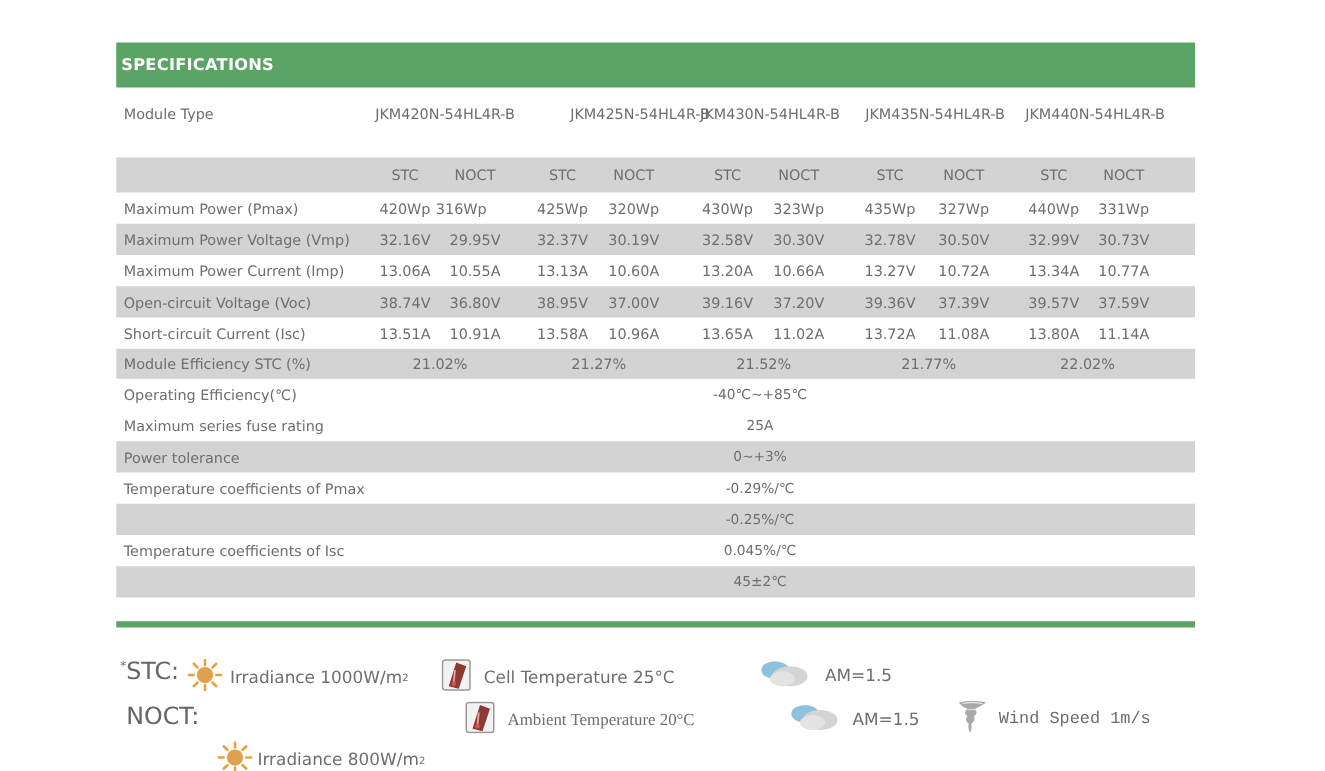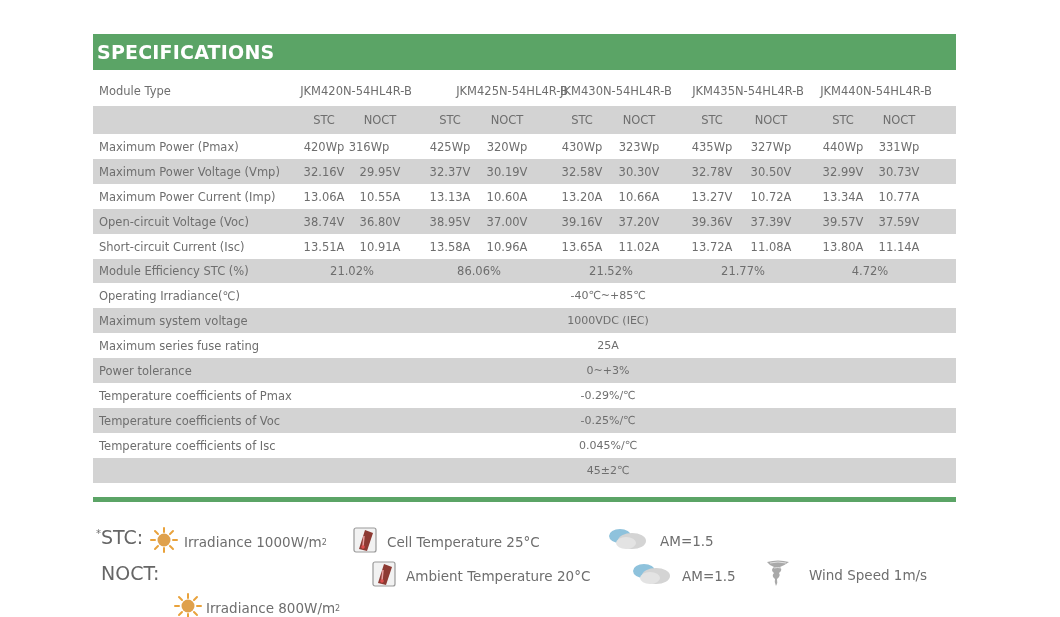--- a/index.html
+++ b/index.html
@@ -4,27 +4,27 @@
 <style>
   * { box-sizing: border-box; margin: 0; padding: 0; }
   html, body { width: 1060px; height: 617px; background: #ffffff; overflow: hidden; }
   body { font-family: "DejaVu Sans", sans-serif; color: #6e6e6e; position: relative; }
 
   .banner {
     position: absolute; left: 93px; top: 34px; width: 863px; height: 36px;
     background: #5ba466;
     display: flex; align-items: center; padding-left: 4px;
   }
-  .banner-title { color: #ffffff; font-weight: bold; font-size: 19px; letter-spacing: 0.2px; }
+  .banner-title { color: #ffffff; font-weight: bold; font-size: 13px; letter-spacing: 0.2px; }
 
   .table { position: absolute; left: 93px; top: 78px; width: 863px; }
 
   .row { position: relative; width: 863px; height: 25px; font-size: 11.5px; }
   .row.gray { background: #d3d3d3; }
-  .row.type-row { height: 26px; margin-bottom: 2px; }
+  .row.type-row { height: 26px; margin-bottom: 22px; }
   .row.header-row { height: 28px; }
   .row.r-eff { height: 24px; }
 
   .label {
     position: absolute; left: 6px; top: 0; height: 100%;
     display: flex; align-items: center; white-space: nowrap;
   }
   .cell {
     position: absolute; top: 0; height: 100%;
     display: flex; align-items: center; white-space: nowrap;
@@ -146,48 +146,43 @@
     <span class="cell center" style="left:546px">11.02A</span>
     <span class="cell center" style="left:619px">13.72A</span>
     <span class="cell center" style="left:678px">11.08A</span>
     <span class="cell center" style="left:750px">13.80A</span>
     <span class="cell center" style="left:806px">11.14A</span>
   </div>
 
   <div class="row gray r-eff">
     <span class="label">Module Efficiency STC (%)</span>
     <span class="cell center" style="left:259px">21.02%</span>
-    <span class="cell center" style="left:386px">86.06%</span>
+    <span class="cell center" style="left:386px">21.27%</span>
     <span class="cell center" style="left:518px">21.52%</span>
     <span class="cell center" style="left:650px">21.77%</span>
-    <span class="cell center" style="left:777px">4.72%</span>
-  </div>
-
-  <div class="row">
-    <span class="label">Operating Irradiance(℃)</span>
+    <span class="cell center" style="left:777px">22.02%</span>
+  </div>
+
+  <div class="row">
+    <span class="label">Operating Efficiency(℃)</span>
     <span class="span-value">-40℃~+85℃</span>
-  </div>
-  <div class="row gray">
-    <span class="label">Maximum system voltage</span>
-    <span class="span-value">1000VDC (IEC)</span>
   </div>
   <div class="row">
     <span class="label">Maximum series fuse rating</span>
     <span class="span-value">25A</span>
   </div>
   <div class="row gray">
     <span class="label">Power tolerance</span>
     <span class="span-value">0~+3%</span>
   </div>
   <div class="row">
     <span class="label">Temperature coefficients of Pmax</span>
     <span class="span-value">-0.29%/℃</span>
   </div>
   <div class="row gray">
-    <span class="label">Temperature coefficients of Voc</span>
     <span class="span-value">-0.25%/℃</span>
   </div>
   <div class="row">
     <span class="label">Temperature coefficients of Isc</span>
     <span class="span-value">0.045%/℃</span>
   </div>
   <div class="row gray">
     <span class="span-value">45±2℃</span>
   </div>
 </div>
@@ -265,35 +260,35 @@
   </div>
   <div class="lg" style="left:372px; top:561px;">
     <span class="icon">
       <svg width="24" height="26" viewBox="0 0 24 26">
         <rect x="1" y="1" width="22" height="24" rx="2" fill="#f2f2f2" stroke="#999" stroke-width="1.2"></rect>
         <path d="M6 22 L12 3 L20 6 L14 24 Z" fill="#8d3a33"></path>
         <line x1="11" y1="9" x2="10" y2="19" stroke="#e8a0a0" stroke-width="1.5"></line>
         <circle cx="10" cy="20" r="1.8" fill="#e05050"></circle>
       </svg>
     </span>
-    <span class="lg-text" style="margin-left:10px;">Ambient Temperature 20°C</span>
+    <span class="lg-text" style="margin-left:10px;font-family:Liberation Serif, serif;">Ambient Temperature 20°C</span>
   </div>
   <div class="lg" style="left:630px; top:562px;">
     <span class="icon">
       <svg width="44" height="24" viewBox="0 0 44 24">
         <ellipse cx="14" cy="9" rx="11" ry="7" fill="#8ec2dc"></ellipse>
         <ellipse cx="26" cy="14" rx="14" ry="8" fill="#d4d4d4"></ellipse>
         <ellipse cx="20" cy="16" rx="10" ry="6" fill="#e3e3e3"></ellipse>
       </svg>
     </span>
     <span class="lg-text" style="margin-left:8px;">AM=1.5</span>
   </div>
   <div class="lg" style="left:765px; top:559px;">
     <span class="icon">
       <svg width="26" height="28" viewBox="0 0 26 28">
         <path d="M2 3 Q13 0 24 3 Q20 6 15 8 Q18 11 14 14 Q16 17 12 20 Q13 24 11 27 Q9 23 10 20 Q6 17 9 14 Q5 11 9 8 Q4 6 2 3 Z" fill="#a9a9a9"></path>
         <path d="M5 4 Q13 2 21 4" stroke="#e0e0e0" stroke-width="1" fill="none"></path>
         <path d="M9 9 Q13 8 16 9" stroke="#e0e0e0" stroke-width="1" fill="none"></path>
       </svg>
     </span>
-    <span class="lg-text" style="margin-left:18px;">Wind Speed 1m/s</span>
+    <span class="lg-text" style="margin-left:8px;font-family:Liberation Mono, monospace;">Wind Speed 1m/s</span>
   </div>
 </div>
 
 </body></html>

